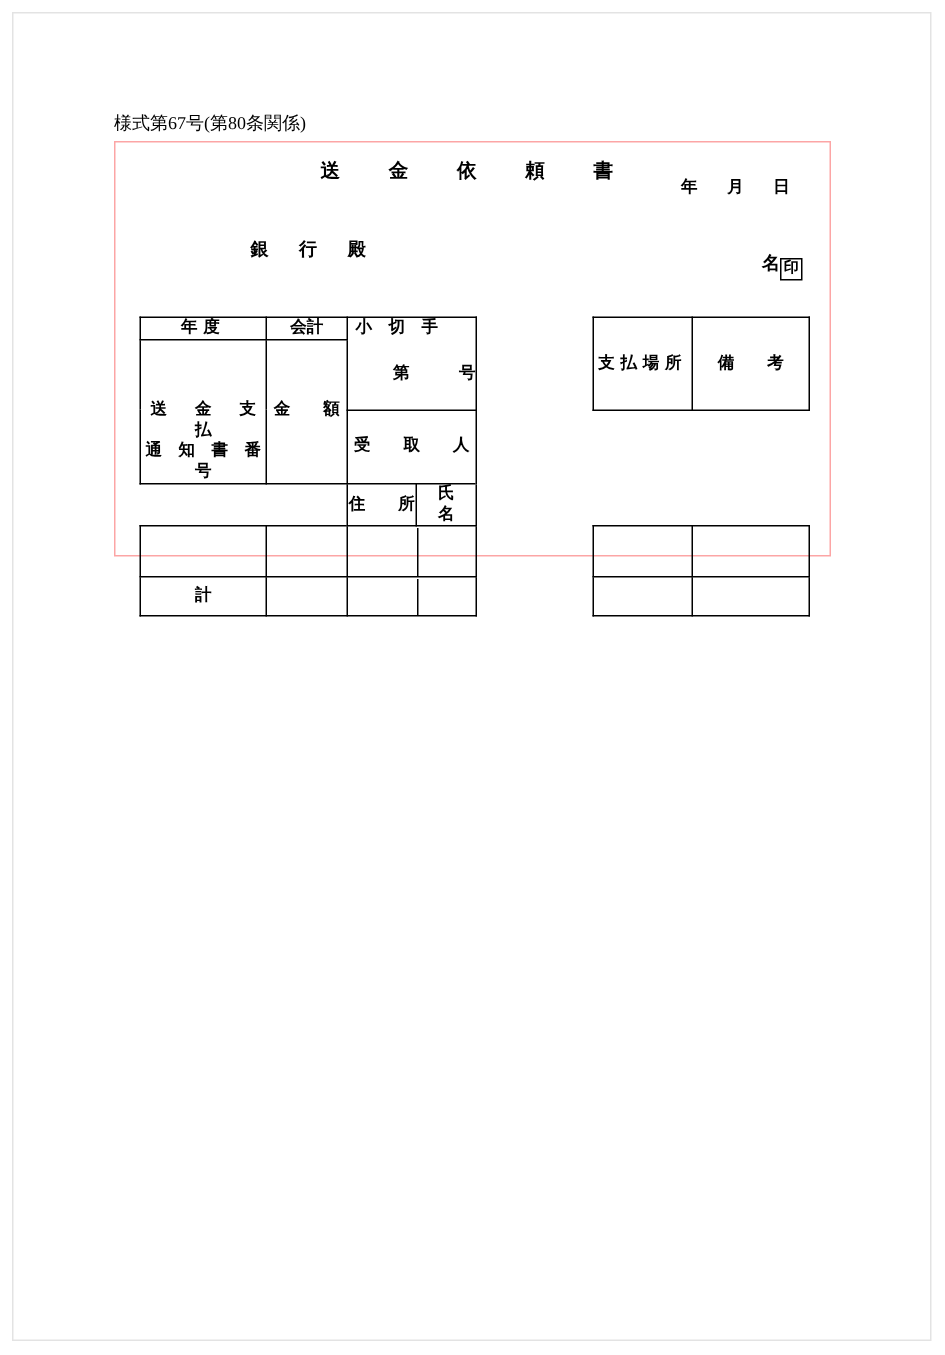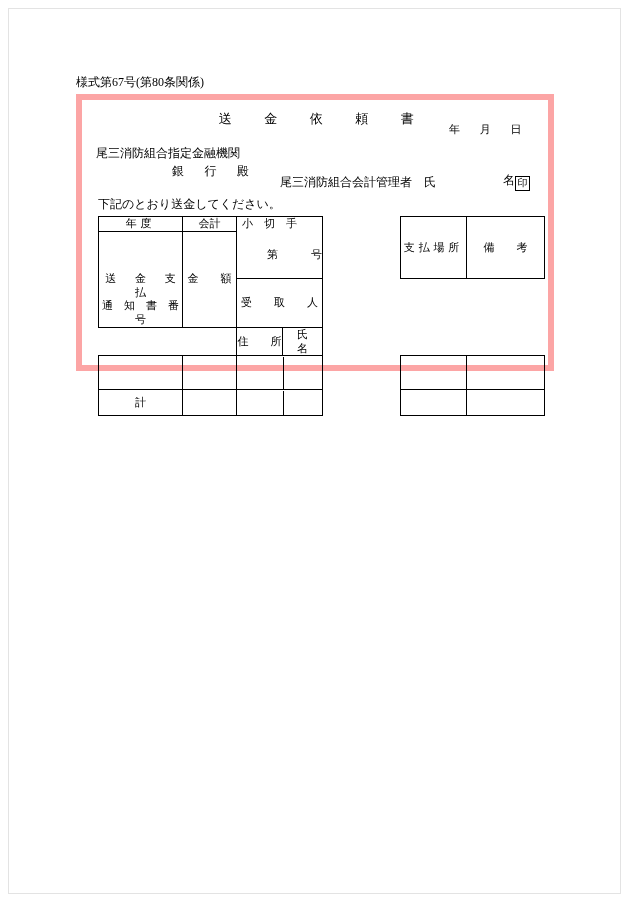--- a/index.html
+++ b/index.html
@@ -36,22 +36,23 @@
     white-space: nowrap;
     text-align: right;
   }
 
   .doc-box {
     position: absolute;
     left: 76px;
     top: 94px;
     width: 478px;
     height: 277px;
-    border: 6px solid #fca5a5;
+    border: 1px solid #fca5a5;
     box-sizing: border-box;
+    font-weight: bold;
   }
 
   .title {
     position: absolute;
     left: 0;
     top: 10px;
     width: 478px;
     text-align: center;
     font-size: 13px;
     letter-spacing: 0.1em;
@@ -150,29 +151,26 @@
   <div class="title">
     <span>送　金　依　頼　書</span>
   </div>
 
   <div class="date-line">
     <i>年</i>
     <i>月</i>
     <i>日</i>
   </div>
 
-  <div class="bank-line">尾三消防組合指定金融機関</div>
   <div class="bank-sub">銀　行　殿</div>
 
-  <div class="manager-line">尾三消防組合会計管理者　氏</div>
   <div class="name-line">
     <span>名</span><span class="seal-box">印</span>
   </div>
 
-  <div class="instruction">下記のとおり送金してください。</div>
 
   <table class="grid">
     <colgroup>
       <col style="width:84px">
       <col style="width:54px">
       <col style="width:46px">
       <col style="width:40px">
       <col style="width:78px">
       <col style="width:66px">
       <col style="width:78px">

